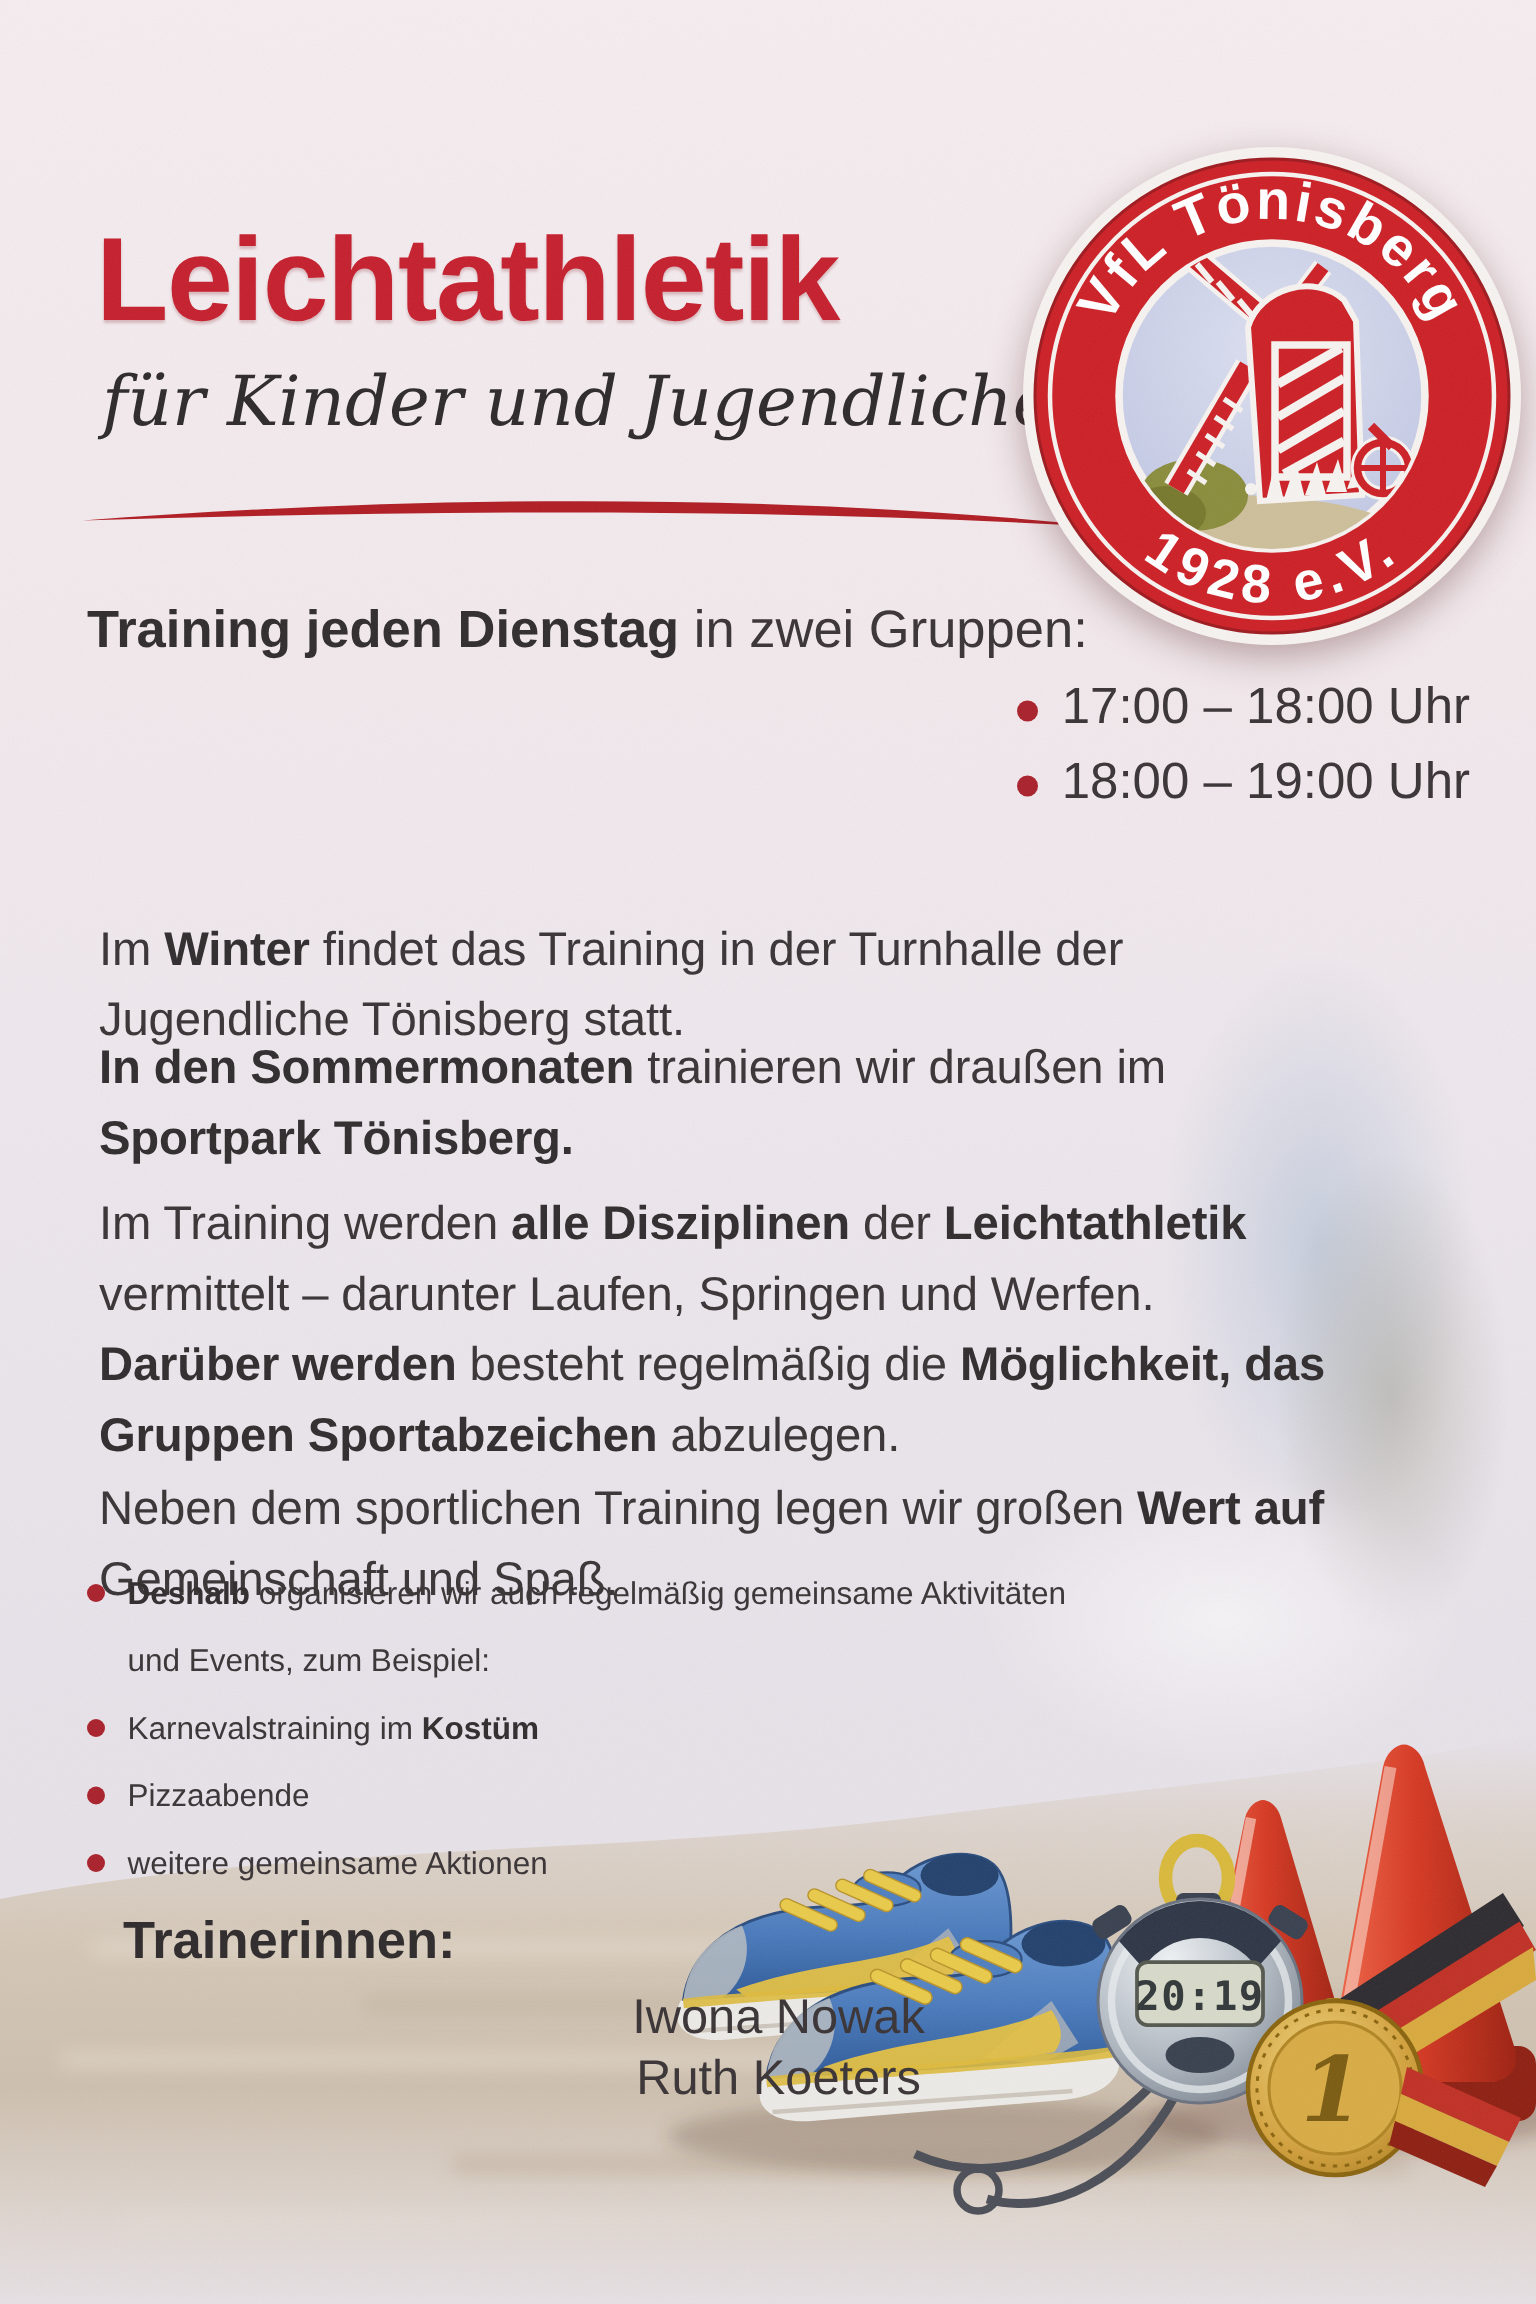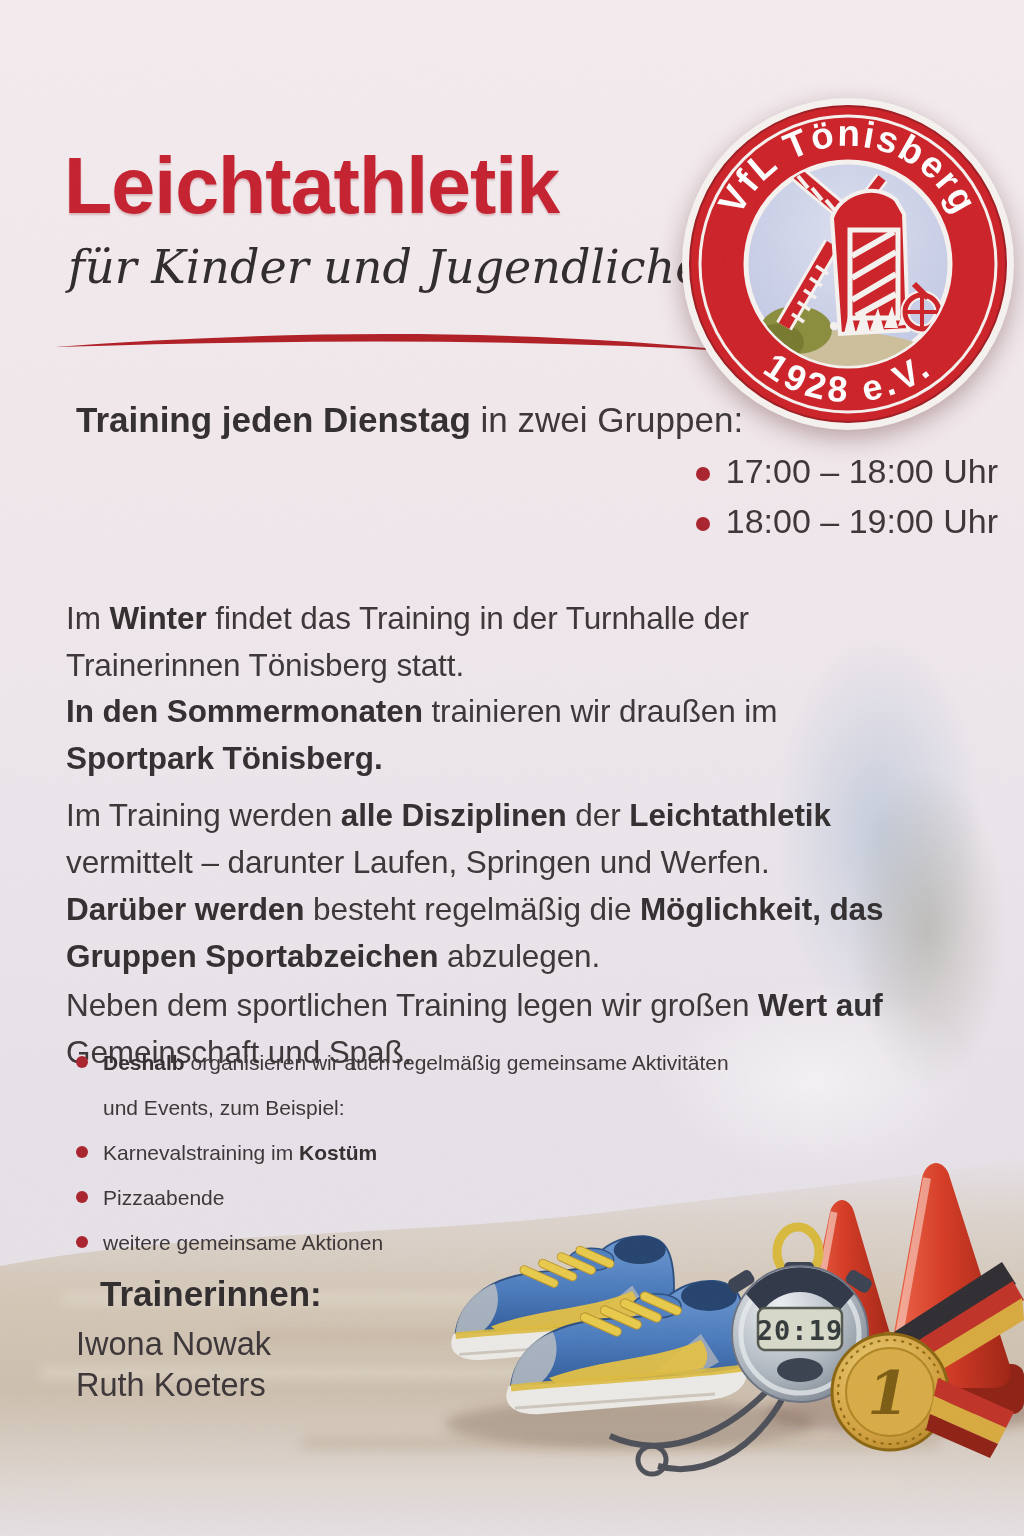--- a/index.html
+++ b/index.html
@@ -18,36 +18,36 @@
     background:radial-gradient(closest-side,rgba(255,255,255,.55),rgba(255,255,255,0) 75%);}
 
   .title{position:absolute;left:64px;top:140px;font-size:79px;font-weight:700;
     letter-spacing:-1px;color:#c5202e;text-shadow:0 2px 2px rgba(120,0,15,.22);}
   .subtitle{position:absolute;left:68px;top:240px;font-size:46px;font-style:italic;
     font-family:"DejaVu Serif",serif;color:#2e2a2c;}
   .swoosh{position:absolute;left:50px;top:328px;}
 
   .badge{position:absolute;left:678px;top:94px;filter:drop-shadow(0 8px 12px rgba(80,25,25,.35));}
 
-  .block{position:absolute;left:76px;width:922px;}
+  .block{position:absolute;left:58px;width:922px;}
   .h-schedule{top:400px;font-size:35px;}
   .h-schedule .b{font-weight:700;color:#2f2b2d;}
   ul.flyer-list{list-style:none;margin:0;padding:0;}
   ul.l-times{top:452px;}
   ul.l-times li{display:flex;gap:16px;font-size:34px;height:50px;align-items:flex-start;justify-content:flex-end;}
   ul.l-times .dot{flex:none;width:14px;height:14px;border-radius:50%;background:#a9222c;margin-top:15px;}
   .p{position:absolute;left:66px;width:922px;font-size:31.5px;line-height:47px;letter-spacing:-.1px;}
   .p .b,.rich .b{font-weight:700;color:#312d2f;}
-  .p1{top:563px}.p2{top:656px}.p3{top:760px}.p4{top:854px}.p5{top:950px}
+  .p1{top:577px}.p2{top:656px}.p3{top:760px}.p4{top:854px}.p5{top:950px}
   ul.l-acts{top:1040px;}
   ul.l-acts li{display:flex;gap:15px;font-size:21px;line-height:45px;}
   ul.l-acts .dot{flex:none;width:12px;height:12px;border-radius:50%;background:#a9222c;margin-top:16px;}
   .h-trainers{top:1274px;font-size:35px;font-weight:700;color:#2f2b2d;margin-left:24px;}
   ul.l-names{top:1324px;}
-  ul.l-names li{font-size:32.5px;line-height:41px;}
+  ul.l-names li{font-size:32.5px;line-height:41px;text-align:center;}
 
   .illus{position:absolute;left:0;top:1116px;}
   .noise{position:absolute;left:0;top:0;width:1024px;height:1536px;opacity:.06;pointer-events:none;}
 </style>
 </head>
 <body>
 
 <div class="page">
 
   <div class="wash wash1"></div>
@@ -263,21 +263,21 @@
       <li>
         <span class="dot"></span>
         <span class="txt">17:00 – 18:00 Uhr</span>
       </li>
       <li>
         <span class="dot"></span>
         <span class="txt">18:00 – 19:00 Uhr</span>
       </li>
     </ul>
 
-  <p class="p p1 rich"><span>Im </span><span class="b">Winter</span><span> findet das Training in der Turnhalle der</span><br><span>Trainerinnen Tönisberg statt.</span></p>
+  <p class="p p1 rich"><span>Im </span><span class="b">Winter</span><span> findet das Training in der Turnhalle der</span><br><span>Jugendliche Tönisberg statt.</span></p>
   <p class="p p2 rich"><span class="b">In den Sommermonaten</span><span> trainieren wir draußen im</span><br><span class="b">Sportpark Tönisberg.</span></p>
   <p class="p p3 rich"><span>Im Training werden </span><span class="b">alle Disziplinen</span><span> der </span><span class="b">Leichtathletik</span><br><span>vermittelt – darunter Laufen, Springen und Werfen.</span></p>
   <p class="p p4 rich"><span class="b">Darüber werden</span><span> besteht regelmäßig die </span><span class="b">Möglichkeit, das</span><br><span class="b">Gruppen Sportabzeichen</span><span> abzulegen.</span></p>
   <p class="p p5 rich"><span>Neben dem sportlichen Training legen wir großen </span><span class="b">Wert auf</span><br><span>Gemeinschaft und Spaß.</span></p>
 
   <ul class="block flyer-list l-acts rich">
       <li>
         <span class="dot"></span>
         <span class="txt"><span class="b">Deshalb</span><span> organisieren wir auch regelmäßig gemeinsame Aktivitäten</span><br><span>und Events, zum Beispiel:</span></span>
       </li>

